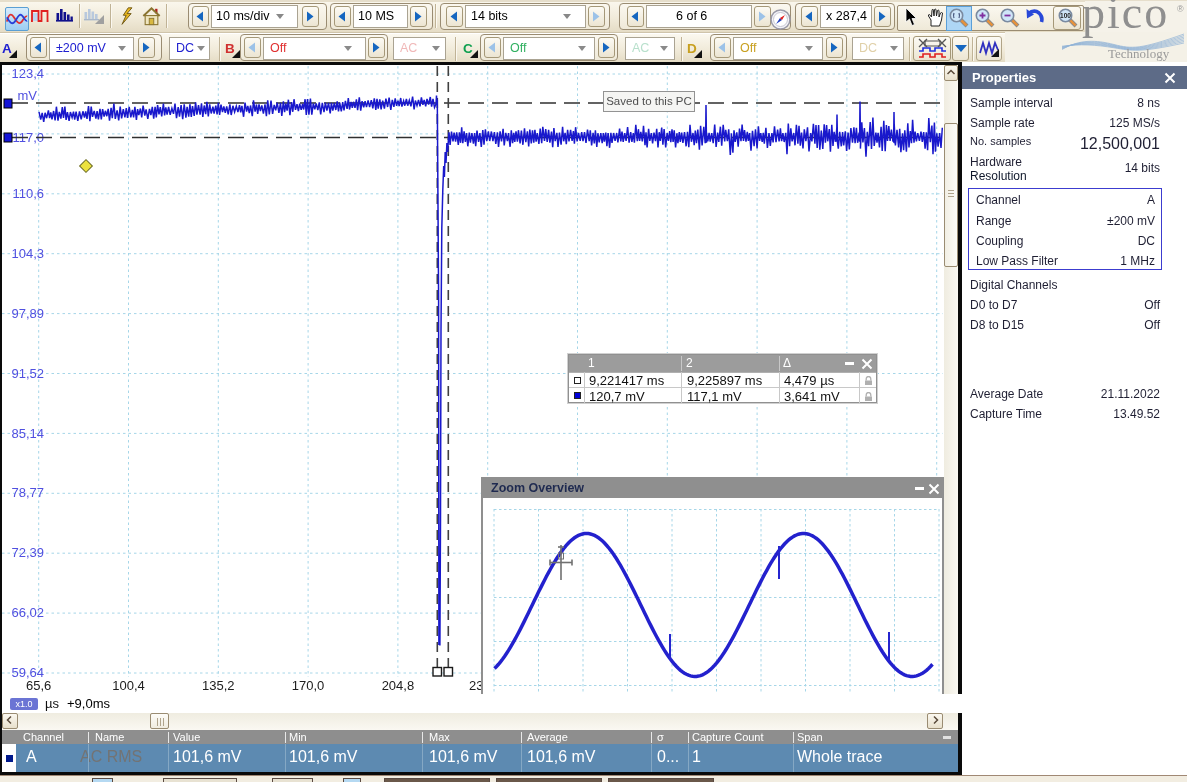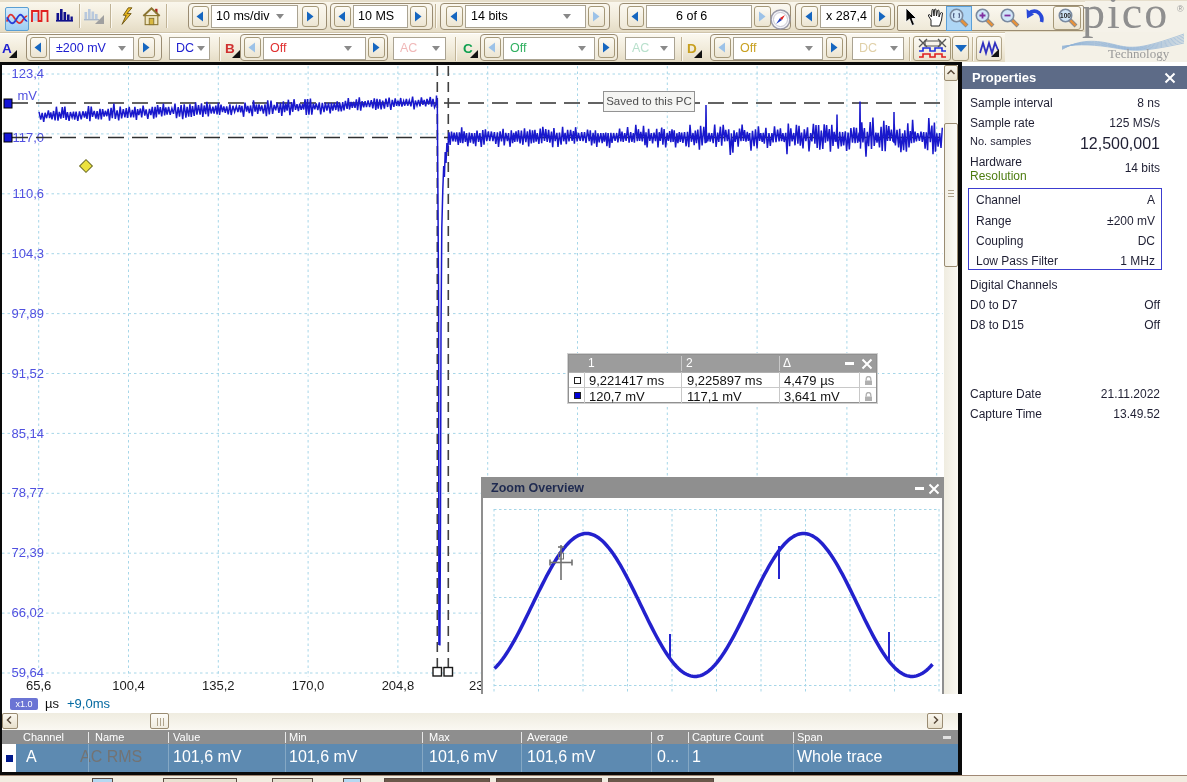--- a/index.html
+++ b/index.html
@@ -420,21 +420,21 @@
 <div class="abs" style="left:3px;top:66px;width:6px;height:1px;background:#b0a48c;box-shadow:0 3px 0 #b0a48c,0 6px 0 #b0a48c;"></div>
       </div>
 <div class="abs" style="left:0;top:631px;width:14px;height:16px;border:1px solid #9a8c72;border-radius:2px;background:linear-gradient(#fbf8f0,#e8e0cc);">
 <svg width="12" height="14" viewBox="0 0 12 14">
           <path d="M2.5 5 L6 8.5 L9.5 5" fill="none" stroke="#5a4a3a" stroke-width="1.5"></path>
         </svg></div>
 </div>
 <div class="abs" style="left:2px;top:694px;width:1032px;height:19px;background:#fff;">
 <div class="abs" style="left:8px;top:4px;width:28px;height:12px;background:#6b74d4;border-radius:2px;color:#fff;font-size:9px;text-align:center;line-height:12px;">x1.0</div>
 <div class="abs" style="left:43px;top:2px;font-size:13px;color:#111;">µs</div>
-<div class="abs" style="left:65px;top:2px;font-size:13px;color:#0369a1;">+9,0ms</div>
+<div class="abs" style="left:65px;top:2px;font-size:13px;color:#000000;">+9,0ms</div>
 </div>
 <div class="abs" style="left:2px;top:713px;width:956px;height:17px;background:linear-gradient(#efece0,#faf8f2);">
 <div class="abs" style="left:0;top:0px;width:16px;height:16px;border:1px solid #9a8c72;border-radius:2px;background:linear-gradient(#fbf8f0,#e8e0cc);">
 <svg width="14" height="14" viewBox="0 0 14 14">
           <path d="M8 2.5 L4.5 6 L8 9.5" fill="none" stroke="#5a4a3a" stroke-width="1.5"></path>
         </svg></div>
 <div class="abs" style="left:148px;top:0px;width:19px;height:16px;border:1px solid #9a8c72;border-radius:2px;background:linear-gradient(#fdfcf8,#f0ece0);">
 <div class="abs" style="left:6px;top:4px;width:1px;height:8px;background:#b0a48c;box-shadow:3px 0 0 #b0a48c,6px 0 0 #b0a48c;"></div>
       </div>
 <div class="abs" style="left:925px;top:0px;width:16px;height:16px;border:1px solid #9a8c72;border-radius:2px;background:linear-gradient(#fbf8f0,#e8e0cc);">
@@ -490,38 +490,38 @@
       </svg>
 </div>
 <div class="abs" style="left:970px;top:96px;font-size:12px;color:#1f1f33;">Sample interval</div>
     <div class="abs" style="right:27px;top:96px;font-size:12px;color:#1f1f33;">8 ns</div>
 <div class="abs" style="left:970px;top:115.5px;font-size:12px;color:#1f1f33;">Sample rate</div>
     <div class="abs" style="right:27px;top:115.5px;font-size:12px;color:#1f1f33;">125 MS/s</div>
 <div class="abs" style="left:970px;top:135px;font-size:11px;color:#1f1f33;">No. samples</div>
     <div class="abs" style="right:27px;top:135px;font-size:16px;color:#1f1f33;">12,500,001</div>
 <div class="abs" style="left:970px;top:154.5px;font-size:12px;color:#1f1f33;">Hardware</div>
     <div class="abs" style="right:27px;top:154.5px;font-size:12px;color:#1f1f33;"></div>
-<div class="abs" style="left:970px;top:169px;font-size:12px;color:#4d7c0f;">Resolution</div>
+<div class="abs" style="left:970px;top:169px;font-size:12px;color:#0f172a;">Resolution</div>
     <div class="abs" style="right:27px;top:169px;font-size:12px;color:#1f1f33;"></div>
 <div class="abs" style="right:27px;top:161px;font-size:12px;color:#1f1f33;">14 bits</div>
 <div class="abs" style="left:968px;top:188px;width:194px;height:82px;border:1px solid #3c3ccf;"></div>
 <div class="abs" style="left:976px;top:193px;font-size:12px;color:#1f1f33;">Channel</div>
     <div class="abs" style="right:32px;top:193px;font-size:12px;color:#1f1f33;">A</div>
 <div class="abs" style="left:976px;top:213.5px;font-size:12px;color:#1f1f33;">Range</div>
     <div class="abs" style="right:32px;top:213.5px;font-size:12px;color:#1f1f33;">±200 mV</div>
 <div class="abs" style="left:976px;top:234px;font-size:12px;color:#1f1f33;">Coupling</div>
     <div class="abs" style="right:32px;top:234px;font-size:12px;color:#1f1f33;">DC</div>
 <div class="abs" style="left:976px;top:254px;font-size:12px;color:#1f1f33;">Low Pass Filter</div>
     <div class="abs" style="right:32px;top:254px;font-size:12px;color:#1f1f33;">1 MHz</div>
 <div class="abs" style="left:970px;top:278px;font-size:12px;color:#1f1f33;">Digital Channels</div>
 <div class="abs" style="left:970px;top:297.5px;font-size:12px;color:#1f1f33;">D0 to D7</div>
     <div class="abs" style="right:27px;top:297.5px;font-size:12px;color:#1f1f33;">Off</div>
 <div class="abs" style="left:970px;top:318px;font-size:12px;color:#1f1f33;">D8 to D15</div>
     <div class="abs" style="right:27px;top:318px;font-size:12px;color:#1f1f33;">Off</div>
-<div class="abs" style="left:970px;top:387px;font-size:12px;color:#1f1f33;">Capture Date</div>
+<div class="abs" style="left:970px;top:387px;font-size:12px;color:#1f1f33;">Average Date</div>
     <div class="abs" style="right:27px;top:387px;font-size:12px;color:#1f1f33;">21.11.2022</div>
 <div class="abs" style="left:970px;top:407px;font-size:12px;color:#1f1f33;">Capture Time</div>
     <div class="abs" style="right:27px;top:407px;font-size:12px;color:#1f1f33;">13.49.52</div>
 <div class="abs" style="left:0;top:775px;width:1187px;height:7px;background:#f2ede1;border-top:1px solid #a08874;"></div>
 <div class="abs" style="left:92px;top:778px;width:21px;height:4px;background:#b5d9f2;border:1px solid #5a4a42;border-bottom:none;"></div>
 <div class="abs" style="left:163px;top:778px;width:74px;height:4px;background:#e8e2d2;border:1px solid #5a4a42;border-bottom:none;"></div>
 <div class="abs" style="left:272px;top:778px;width:41px;height:4px;background:#e8e2d2;border:1px solid #5a4a42;border-bottom:none;"></div>
 <div class="abs" style="left:343px;top:778px;width:18px;height:4px;background:#b5d9f2;border:1px solid #5a4a42;border-bottom:none;"></div>
 <div class="abs" style="left:384px;top:778px;width:106px;height:4px;background:#6a584a;border:1px solid #5a4a42;border-bottom:none;"></div>
 <div class="abs" style="left:496px;top:778px;width:106px;height:4px;background:#6a584a;border:1px solid #5a4a42;border-bottom:none;"></div>

